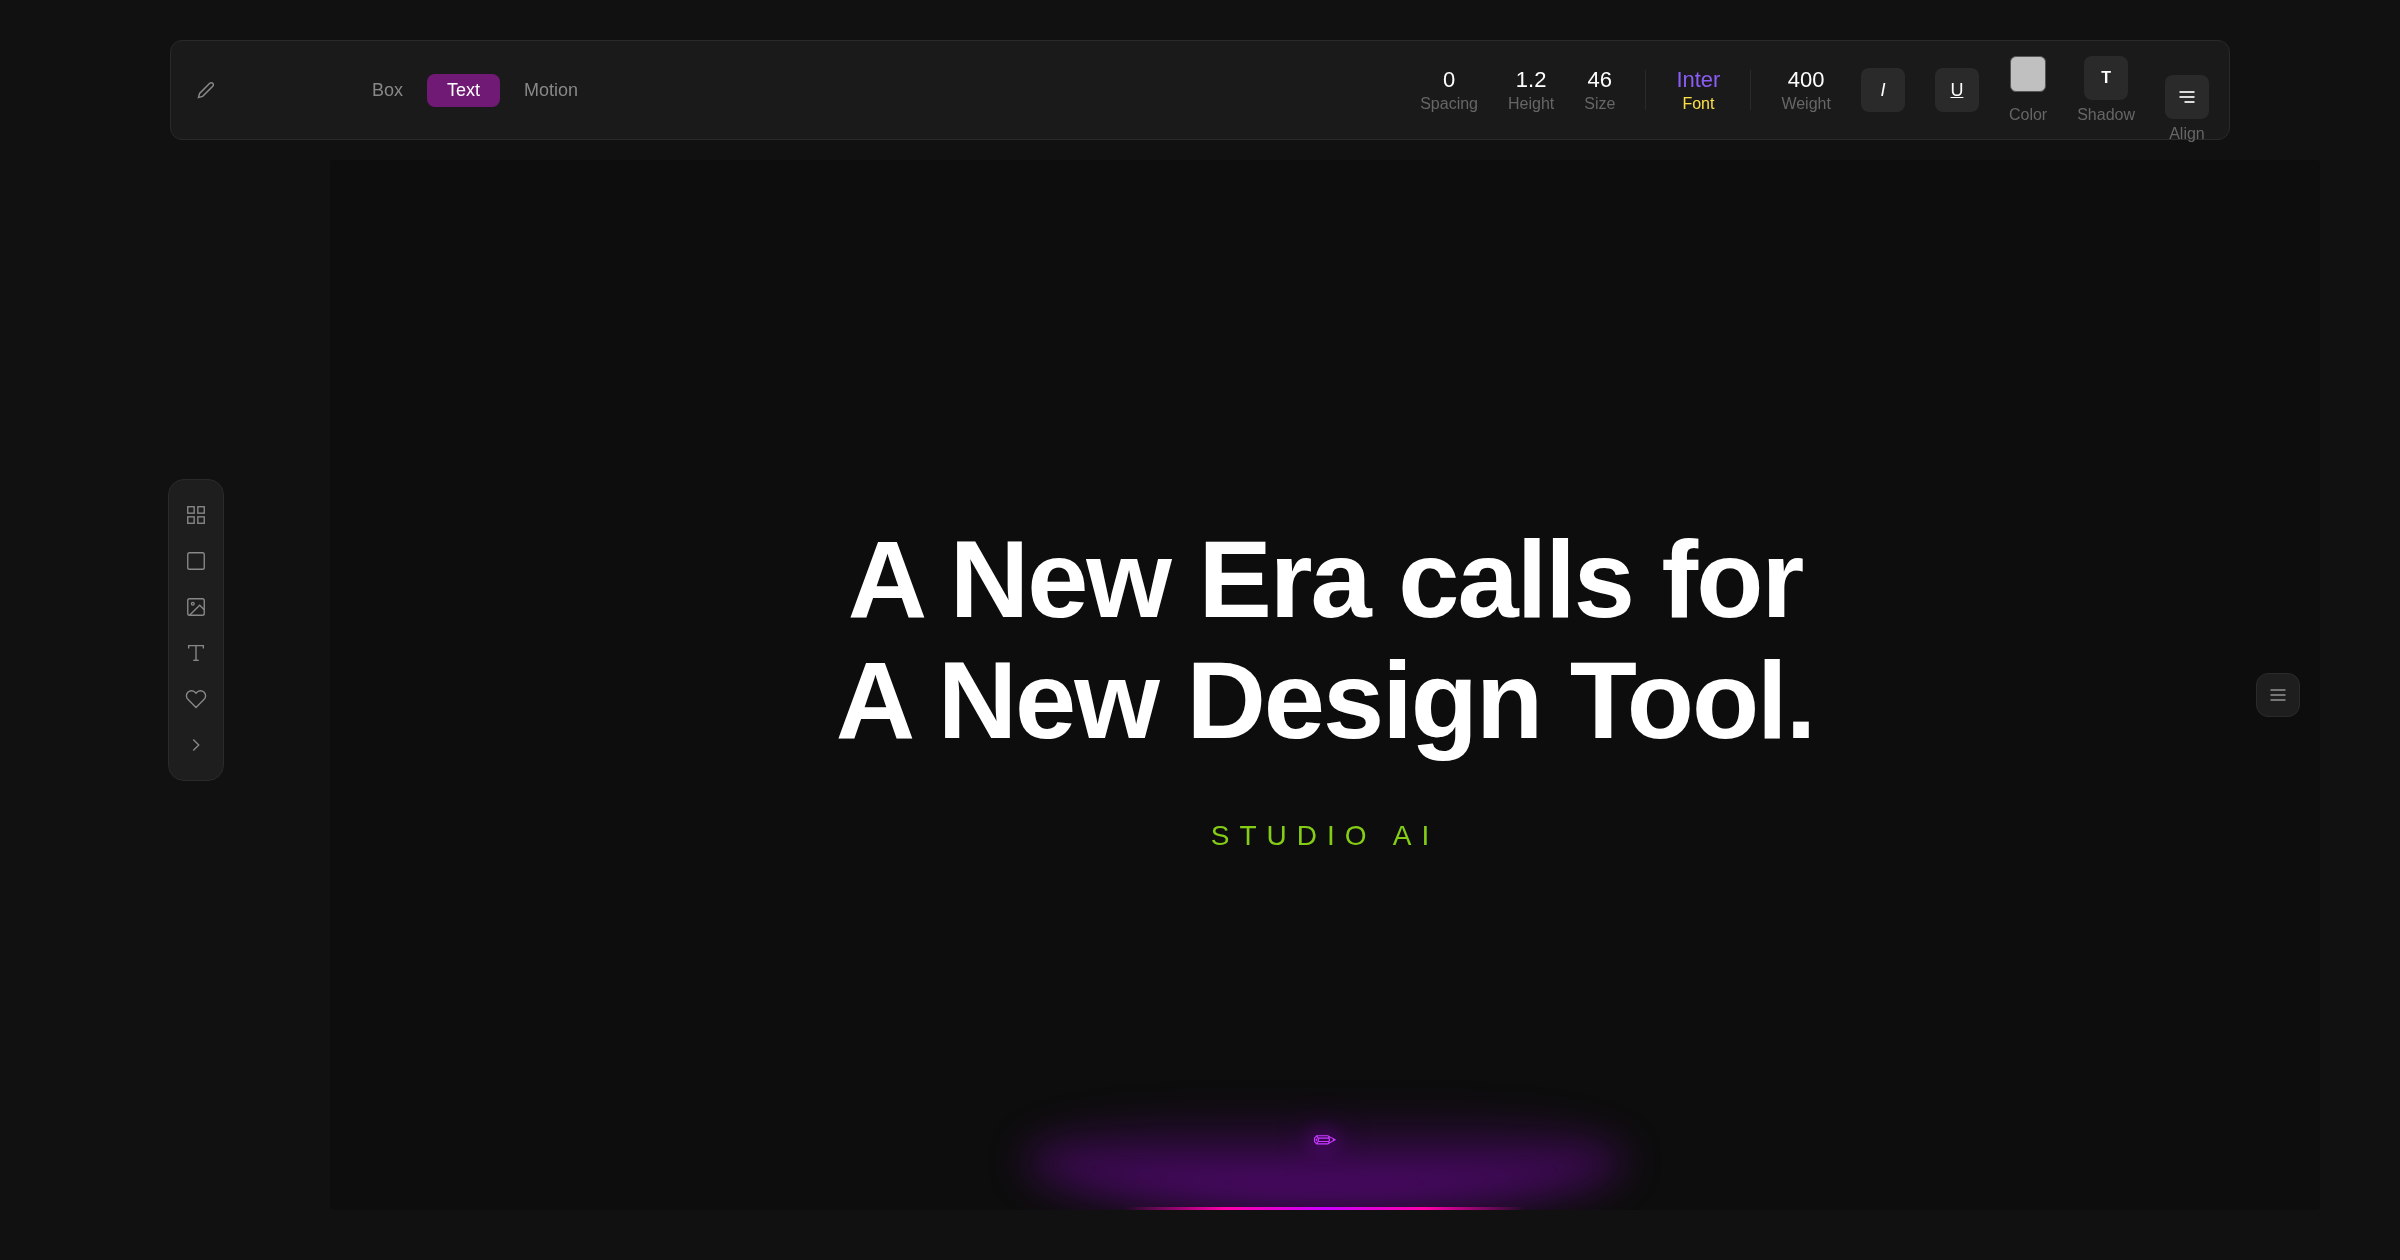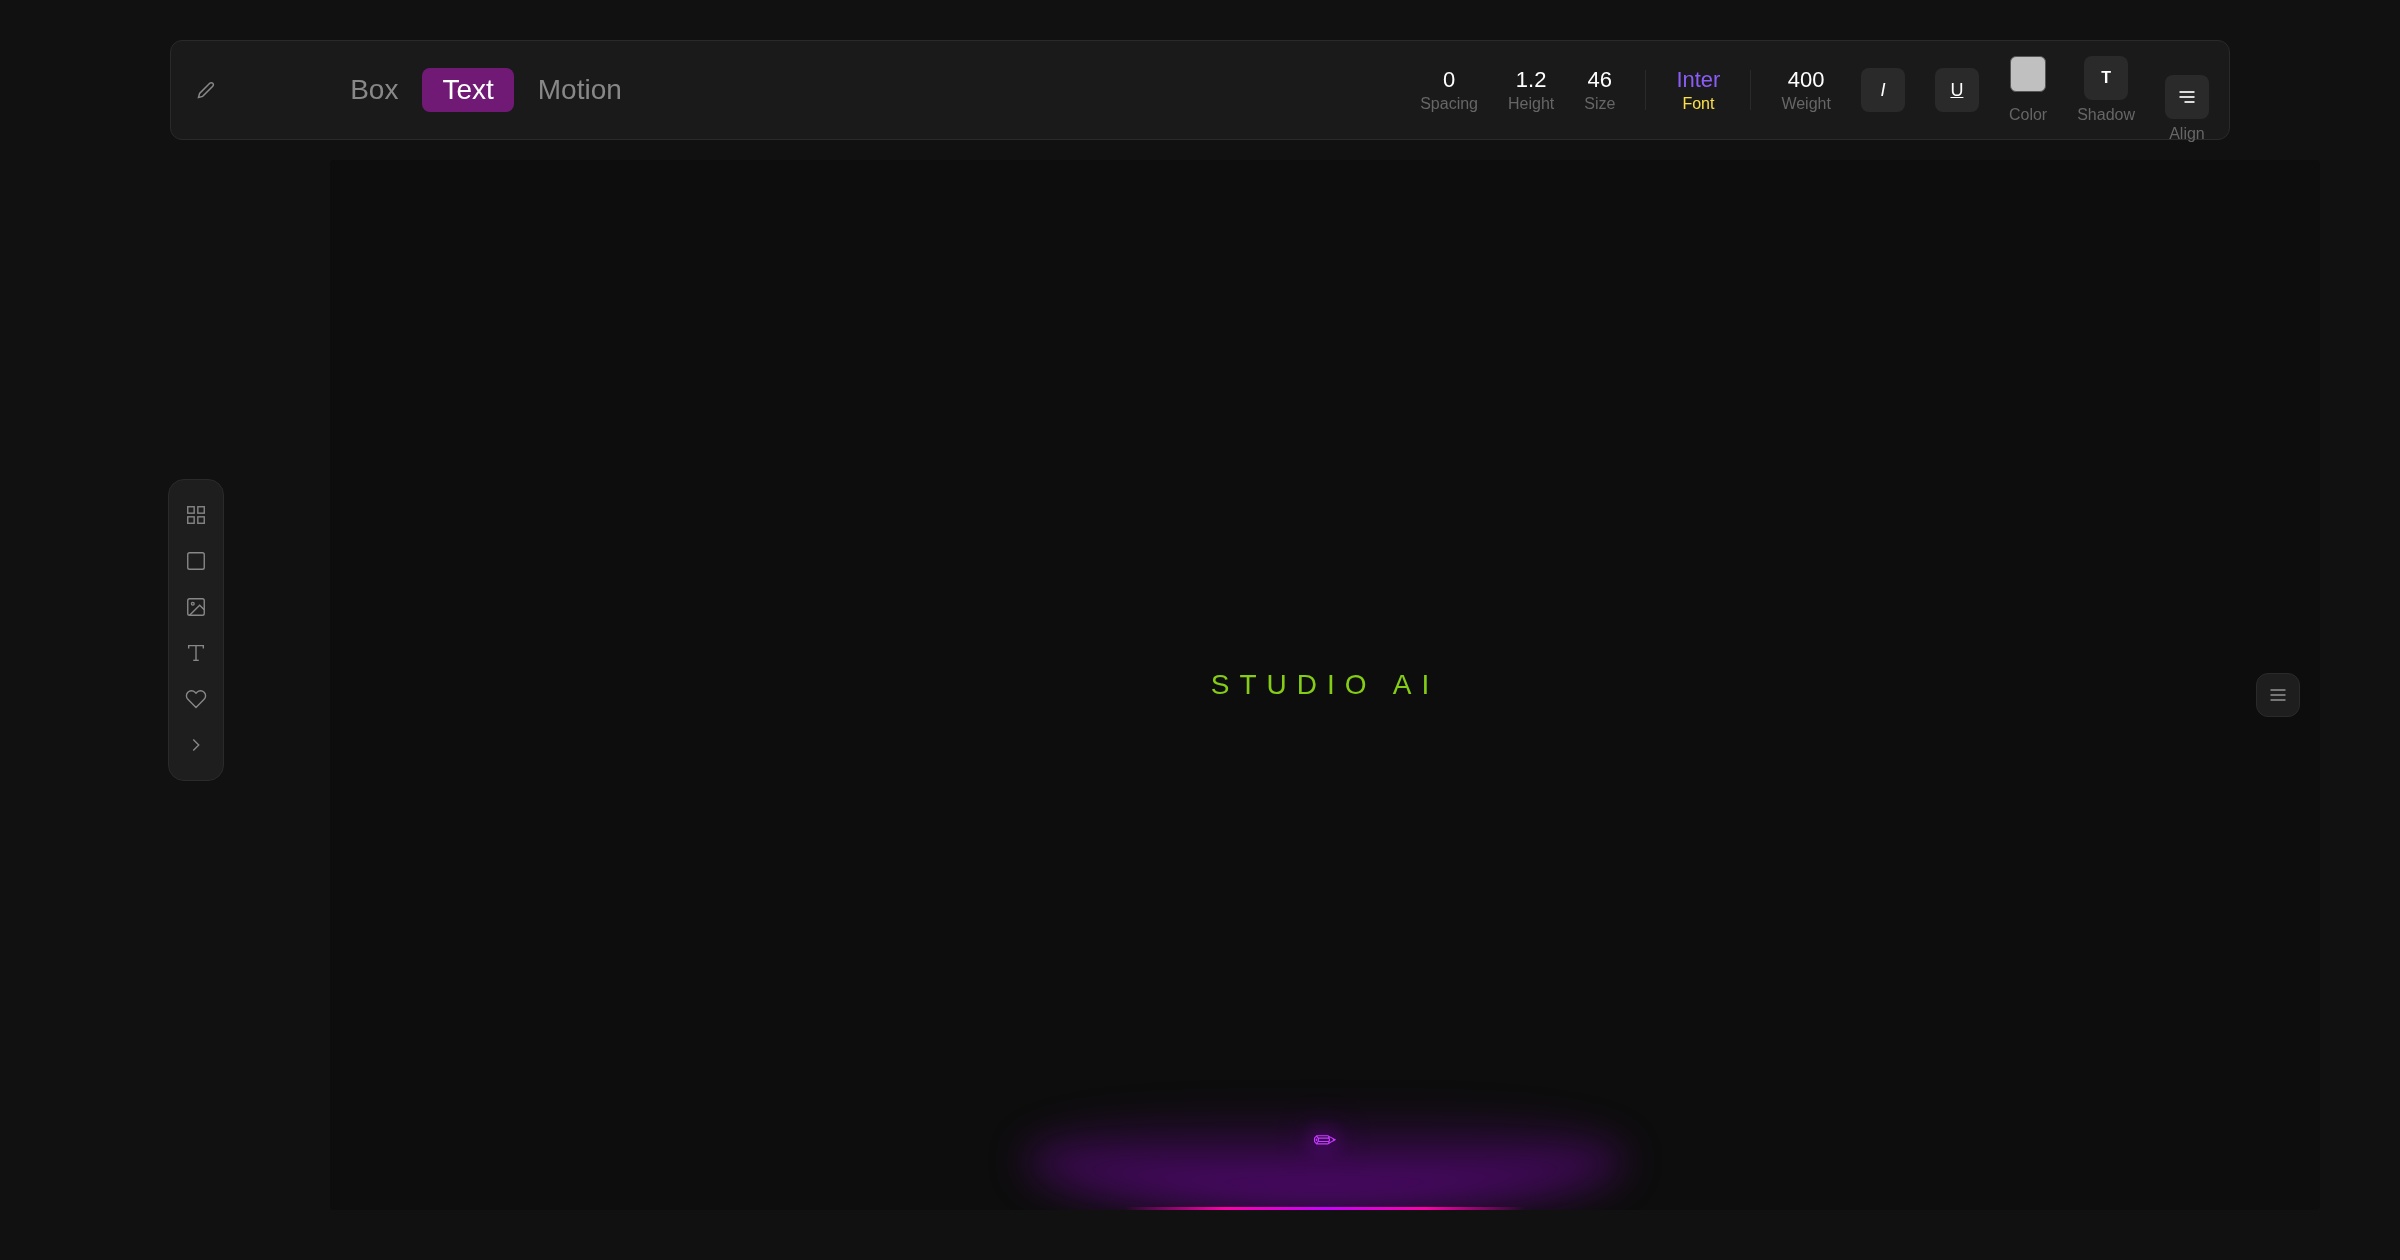--- a/index.html
+++ b/index.html
@@ -43,21 +43,21 @@
       display: flex;
       gap: 4px;
       margin-left: auto;
       margin-right: auto;
       transform: translateX(-200px);
     }
 
     .toolbar-tab {
       padding: 6px 20px;
       border-radius: 8px;
-      font-size: 28px;
+      font-size: 18px;
       color: #888;
       cursor: pointer;
       background: transparent;
       border: none;
     }
 
     .toolbar-tab.active {
       background: #701a75;
       color: #fff;
       text-align: right;
@@ -400,20 +400,24 @@
   <div class="sidebar-icon" title="More">
     <svg viewBox="0 0 24 24">
       <polyline points="9,18 15,12 9,6"></polyline>
     </svg>
   </div>
 </div>
 
 <div class="canvas-area">
   <div class="canvas-frame">
     <div class="canvas-content">
+      <div class="hero-text">
+        <div class="hero-title">A New Era calls for</div>
+        <div class="hero-title">A New Design Tool.</div>
+      </div>
       <div class="studio-ai-logo">STUDIO AI</div>
 
       <div class="bottom-icon">
         <span class="pencil-glow">✏</span>
       </div>
 
       <div class="bottom-glow"></div>
 
       <div class="bottom-line"></div>
     </div>

